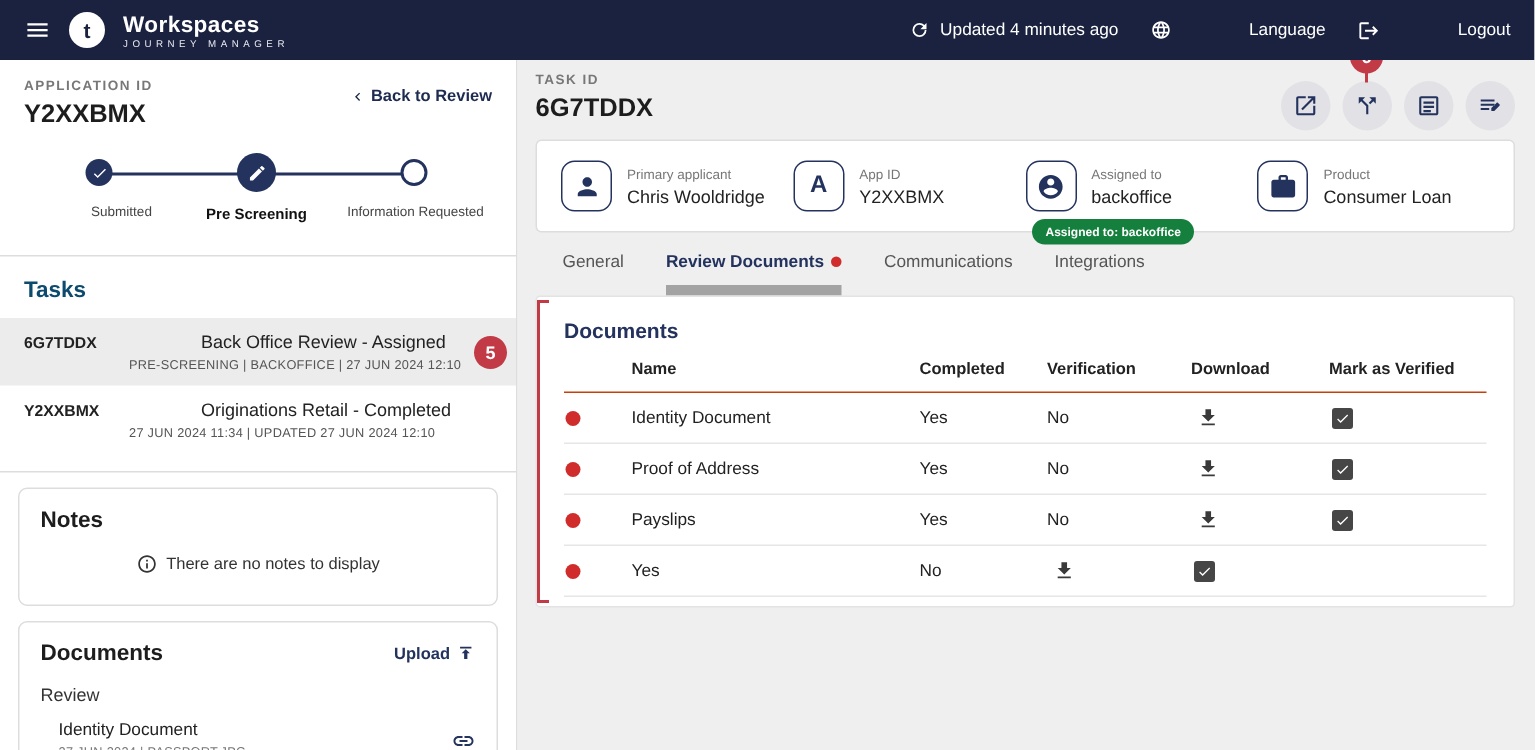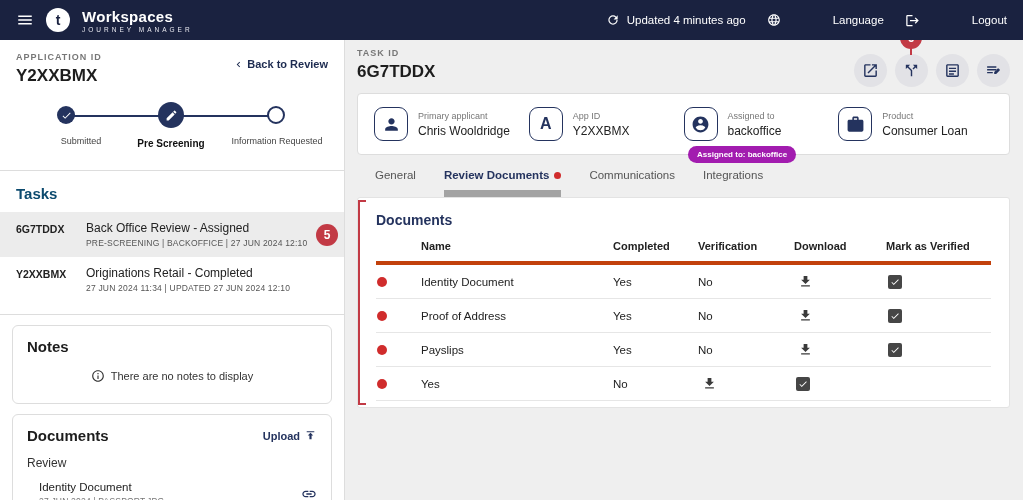--- a/index.html
+++ b/index.html
@@ -38,21 +38,21 @@
   .step-lbl { position:absolute; top:40px; text-align:center; font-size:9px; color:#444; }
   .step-lbl.b { font-weight:bold; font-size:10px; color:#111; top:42px; }
   .sl1 { left:5px; width:120px; } .sl2 { left:100px; width:110px; } .sl3 { left:200px; width:122px; }
 
   .hdiv { border-top:1px solid #ddd; margin-top:12px; }
 
   .tasks-title { font-size:15px; font-weight:bold; color:#0c4a6e; margin:14px 16px 10px; }
   .task-row { position:relative; display:flex; gap:12px; padding:9px 16px; cursor:pointer; }
   .task-row.selected { background:#ececec; }
   .task-id { width:58px; flex:0 0 58px; font-size:10.5px; font-weight:bold; color:#222; padding-top:2px; }
-  .task-title { font-size:12px; color:#222; }
+  .task-title { font-size:12px; color:#222;margin-left:48px; }
   .task-meta { font-size:8.5px; color:#555; margin-top:3px; letter-spacing:.2px; }
 
   .card { margin:10px 12px; border:1px solid #ddd; border-radius:6px; padding:12px 14px; }
   .card-title { font-size:15px; font-weight:bold; color:#1d1d1d; }
   .notes-empty { display:flex; align-items:center; justify-content:center; gap:6px; margin:14px 0 8px; font-size:11px; color:#333; }
   .docs-head { display:flex; justify-content:space-between; align-items:center; }
   .upload-link { display:flex; align-items:center; gap:4px; font-size:11px; font-weight:bold; color:#24335e; cursor:pointer; }
   .docs-section { font-size:12px; color:#333; margin-top:12px; }
   .doc-item { display:flex; justify-content:space-between; align-items:center; margin-top:11px; padding-left:12px; }
   .doc-name { font-size:11.5px; color:#222; }
@@ -67,32 +67,32 @@
   .ann-badge { width:22px; height:22px; border-radius:50%; background:#c23a45; color:#fff; font-size:12px; font-weight:bold; display:flex; align-items:center; justify-content:center; }
   .badge6 { position:absolute; top:-27px; left:46px; }
   .ann-line6 { position:absolute; top:-6px; left:56px; width:2px; height:7px; background:#c23a45; }
   .badge5 { position:absolute; right:6px; top:50%; transform:translateY(-50%); }
 
   .info-card { background:#fff; border:1px solid #ddd; border-radius:4px; margin-top:6px; padding:13px 16px; display:flex; position:relative; }
   .info-item { flex:1; display:flex; align-items:center; gap:10px; }
   .info-ic { width:34px; height:34px; flex:0 0 34px; border:1.5px solid #24335e; border-radius:9px; display:flex; align-items:center; justify-content:center; color:#24335e; font-weight:bold; font-size:16px; }
   .info-label { font-size:9px; color:#777; }
   .info-value { font-size:12px; color:#222; margin-top:3px; }
-  .tooltip { position:absolute; left:330px; bottom:-9px; background:#a21caf; color:#fff; font-size:8px; font-weight:bold; padding:4px 9px; border-radius:9px; z-index:5; white-space:nowrap; }
+  .tooltip { position:absolute; left:330px; bottom:-9px; background:#15803d; color:#fff; font-size:8px; font-weight:bold; padding:4px 9px; border-radius:9px; z-index:5; white-space:nowrap; }
 
   .tabs { display:flex; gap:28px; margin-top:14px; padding-left:18px; }
   .tab { font-size:11.5px; color:#555; padding-bottom:9px; cursor:pointer; }
   .tab.active { color:#24335e; font-weight:bold; border-bottom:7px solid #a3a3a3; }
   .tab-dot { display:inline-block; width:7px; height:7px; background:#d02c2c; border-radius:50%; margin-left:5px; }
 
   .doc-panel { position:relative; background:#fff; border:1px solid #e3e3e3; border-radius:3px; padding:14px 18px 6px; }
   .ann-bracket { position:absolute; left:0; top:2px; bottom:2px; width:8px; border-left:2px solid #c23a45; border-top:2px solid #c23a45; border-bottom:2px solid #c23a45; }
   .panel-title { font-size:14px; font-weight:bold; color:#24335e; }
   .dt-head, .dt-row { display:grid; grid-template-columns:45px 192px 85px 96px 92px 1fr; align-items:center; }
-  .dt-head { padding:12px 0 9px; border-bottom:4px solid #c2410c; }
+  .dt-head { padding:12px 0 9px; border-bottom:1px solid #c2410c; }
   .dt-hcell { font-size:11px; font-weight:bold; color:#222; }
   .dt-row { height:34px; border-bottom:1px solid #e6e6e6; }
   .dt-cell { font-size:11.5px; color:#222; }
   .red-dot { width:10px; height:10px; border-radius:50%; background:#d02c2c; margin-left:1px; }
   .dl-ic { color:#3a3a3a; cursor:pointer; display:flex; margin-left:4px; }
   .cbx { width:14px; height:14px; background:#464646; border-radius:2px; display:flex; align-items:center; justify-content:center; color:#fff; cursor:pointer; margin-left:2px; }
 
   svg { display:block; }
 </style>
 </head>

